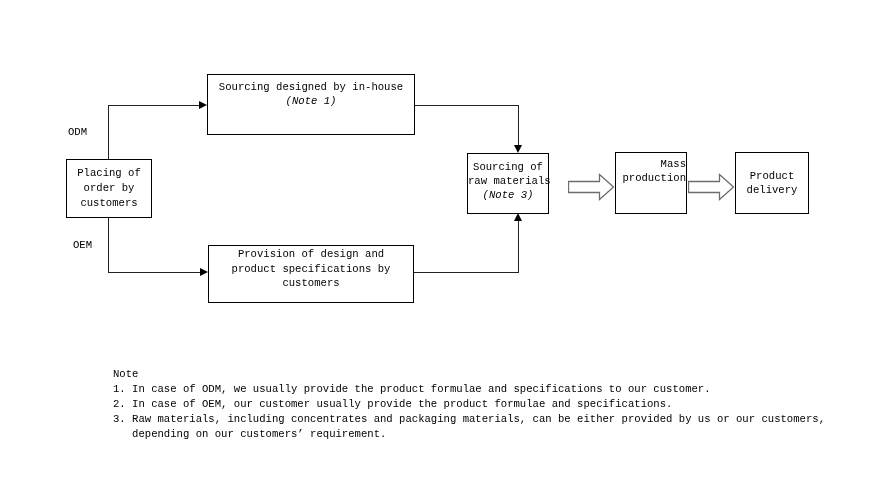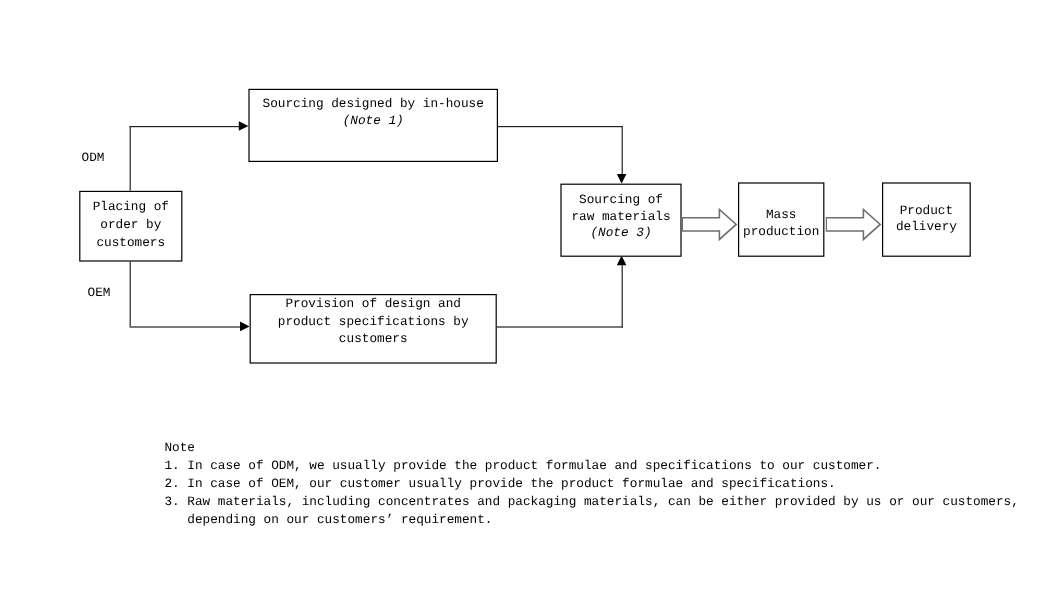--- a/index.html
+++ b/index.html
@@ -24,21 +24,21 @@
   .node .ln { display: block; white-space: pre; }
   .node .note-ref { display: block; font-style: italic; }
   .side-label { position: absolute; line-height: 13px; white-space: pre; }
   .line { position: absolute; background: #222222; }
   .ah { position: absolute; width: 0; height: 0; border-style: solid; }
   .ah-right { border-width: 4px 0 4px 8px; border-color: transparent transparent transparent #000000; }
   .ah-down  { border-width: 8px 4px 0 4px;  border-color: #000000 transparent transparent transparent; }
   .ah-up    { border-width: 0 4px 8px 4px;  border-color: transparent transparent #000000 transparent; }
   .block-arrow { position: absolute; }
   .notes { position: absolute; left: 113px; top: 367px; }
-  .notes .nln { display: block; line-height: 15px; white-space: pre; margin-left: 24px; }
+  .notes .nln { display: block; line-height: 15px; white-space: pre; }
 </style>
 </head>
 <body>
 
 <div id="canvas">
 
   <div class="side-label" style="left:68px; top:126px;">ODM</div>
   <div class="side-label" style="left:73px; top:239px;">OEM</div>
 
   <div class="line" style="left:108px; top:105px; width:1px; height:54px;"></div>
@@ -67,27 +67,27 @@
     <span class="ln">Sourcing designed by in-house</span>
     <span class="note-ref">(Note 1)</span>
   </div>
 
   <div class="node" style="left:208px; top:245px; width:206px; height:58px; line-height:14.5px; padding-top:1px; overflow:hidden;">
     <span class="ln">Provision of design and</span>
     <span class="ln">product specifications by</span>
     <span class="ln">customers</span>
   </div>
 
-  <div class="node" style="left:467px; top:153px; width:101px; height:61px; padding-top:6px;">
+  <div class="node" style="left:467px; top:153px; width:82px; height:61px; padding-top:6px;">
     <span class="ln">Sourcing of</span>
     <span class="ln">raw materials</span>
     <span class="note-ref">(Note 3)</span>
   </div>
 
-  <div class="node" style="left:615px; top:152px; width:72px; height:62px; padding-top:20px;">
+  <div class="node" style="left:615px; top:152px; width:72px; height:62px; padding-top:4px;text-align:right;">
     <span class="ln">Mass</span>
     <span class="ln">production</span>
   </div>
 
   <div class="node" style="left:735px; top:152px; width:74px; height:62px; padding-top:16px;">
     <span class="ln">Product</span>
     <span class="ln">delivery</span>
   </div>
 
   <svg class="block-arrow" style="left:568px; top:173px;" width="47" height="28" viewBox="0 0 47 28">

